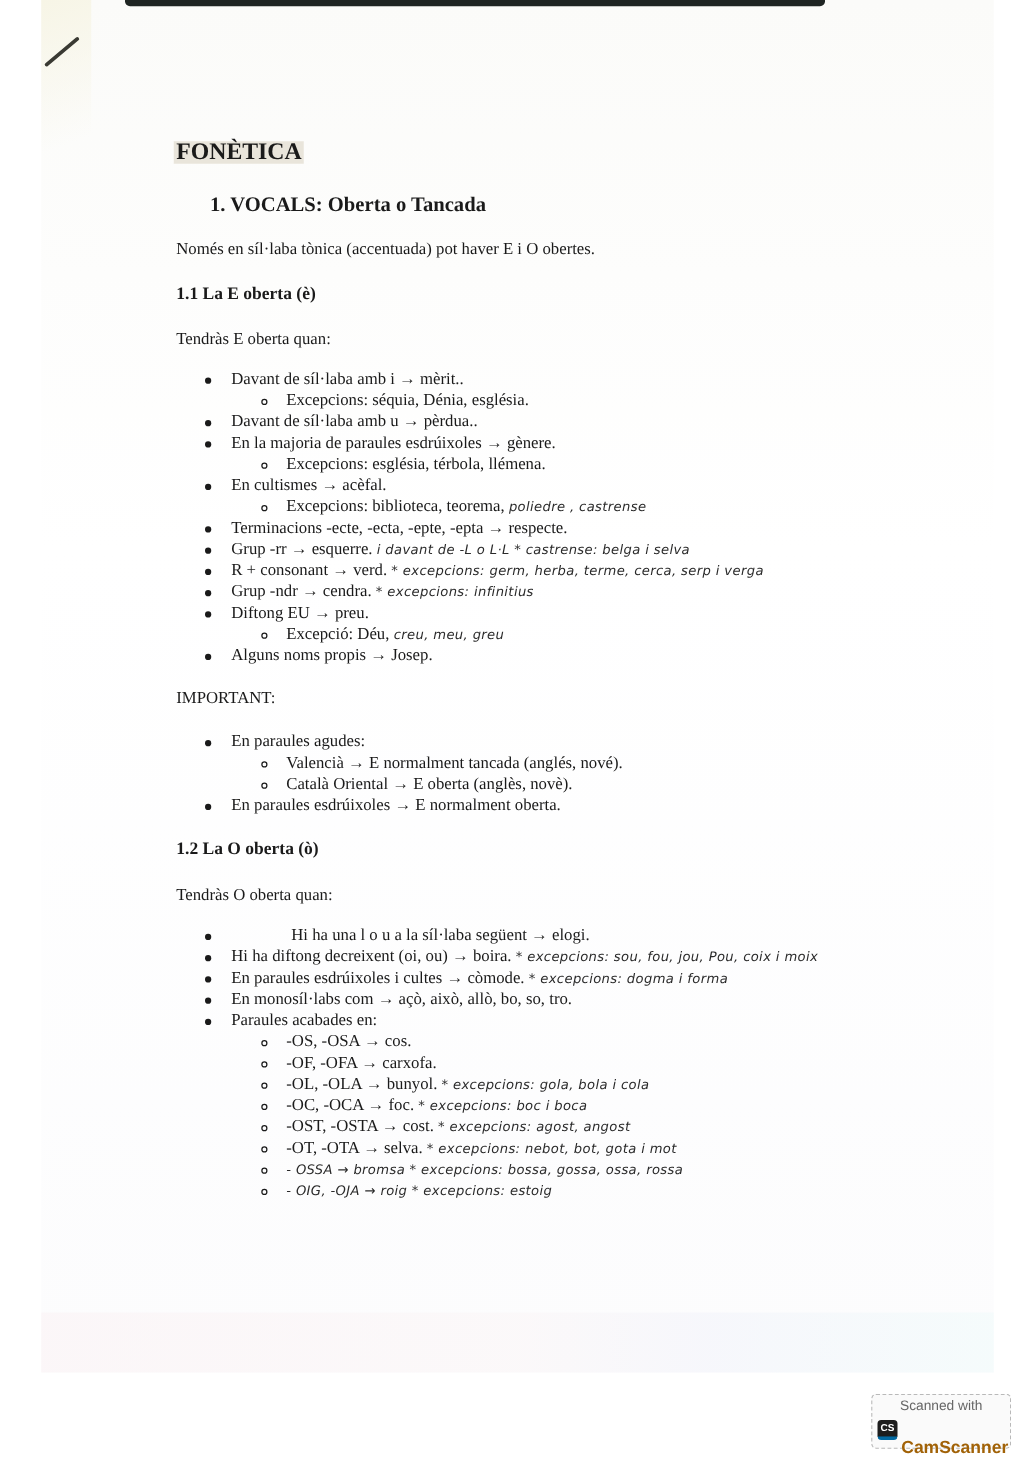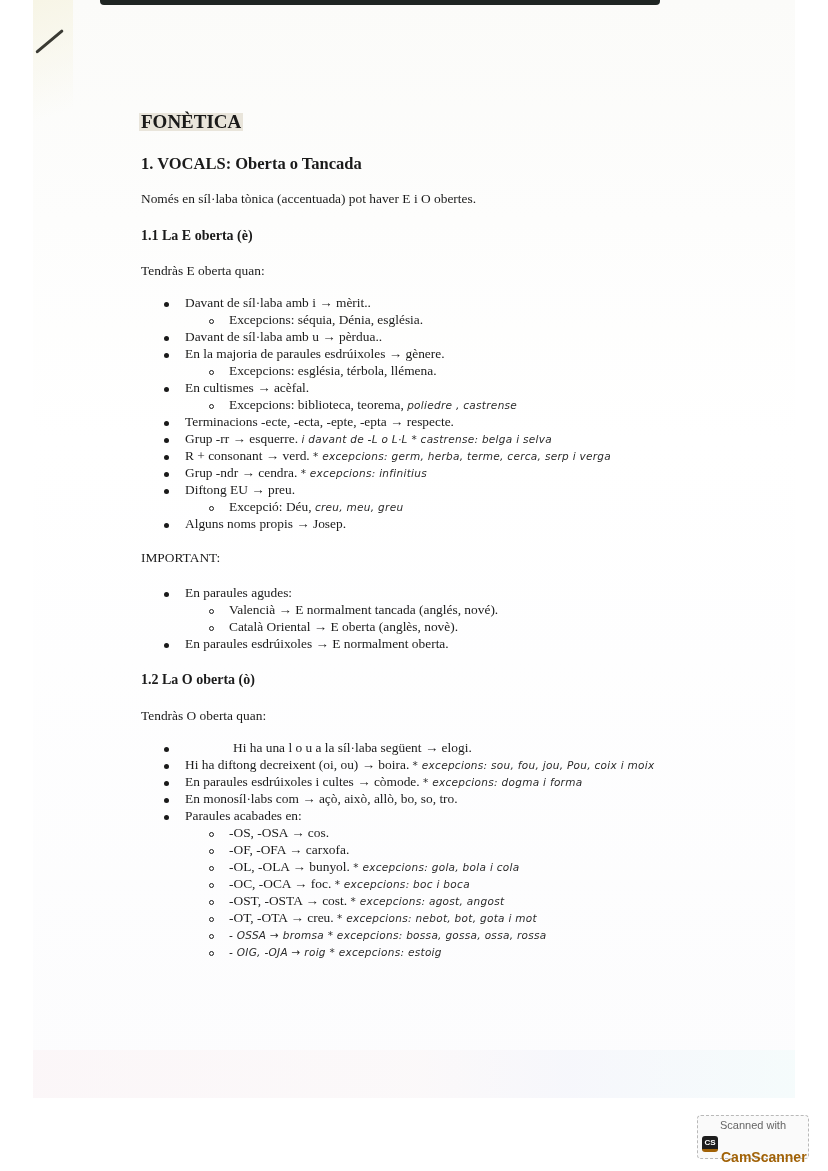--- a/index.html
+++ b/index.html
@@ -15,35 +15,35 @@
   .title { font-size:19px; font-weight:bold; background:#e9e5db; padding:1px 2px; left:-2px; }
   .h1 { font-size:16.5px; font-weight:bold; }
   .h2 { font-size:14px; font-weight:bold; }
   .hand { font-family:"DejaVu Sans", sans-serif; font-size:10.5px; font-style:italic; color:#2a2a2a; letter-spacing:0.3px; }
 
   .bullet { position:absolute; width:5px; height:5px; border-radius:50%; background:#1a1a1a; }
   .circle { position:absolute; width:5px; height:5px; border-radius:50%; border:1.3px solid #1a1a1a; box-sizing:border-box; }
 
   .badge { position:absolute; left:697px; top:1115px; width:110px; height:42px; border:1px dashed #b9b9b9; border-radius:4px; background:#fafafa; }
   .badge-top { position:absolute; top:3px; left:0; width:110px; text-align:center; font-family:"Liberation Sans", sans-serif; font-size:11px; color:#666; }
-  .badge-logo { position:absolute; left:4px; top:20px; width:16px; height:16px; background:#1d1d1d; border-radius:3px; border-bottom:3px solid #a16207; box-sizing:border-box; color:#fff; font-family:"Liberation Sans", sans-serif; font-size:8px; font-weight:bold; text-align:center; line-height:13px; }
+  .badge-logo { position:absolute; left:4px; top:20px; width:16px; height:16px; background:#1d1d1d; border-radius:3px; border-bottom:3px solid #0369a1; box-sizing:border-box; color:#fff; font-family:"Liberation Sans", sans-serif; font-size:8px; font-weight:bold; text-align:center; line-height:13px; }
   .badge-name { position:absolute; left:23px; top:33px; font-family:"Liberation Sans", sans-serif; font-size:14px; font-weight:bold; color:#a16207; }
 </style>
 </head>
 <body>
 
 <div class="paper"></div>
 <div class="paper-fold"></div>
 <div class="top-strip"></div>
 <div class="clip"></div>
 <div class="bottom-tint"></div>
 
 <div class="content">
   <div class="t title" style="top:113px;">FONÈTICA</div>
-  <div class="t h1" style="top:156px;">1. VOCALS: Oberta o Tancada</div>
+  <div class="t h1" style="top:156px;margin-left:27px;">1. VOCALS: Oberta o Tancada</div>
   <div class="t" style="top:191px;">Només en síl·laba tònica (accentuada) pot haver E i O obertes.</div>
   <div class="t h2" style="top:228px;">1.1 La E oberta (è)</div>
   <div class="t" style="top:263px;">Tendràs E oberta quan:</div>
 
   <span class="bullet" style="left:23px; top:302px;"></span>
   <div class="t" style="left:44px; top:295px;">Davant de síl·laba amb i → mèrit..</div>
 
   <span class="circle" style="left:68px; top:319px;"></span>
   <div class="t" style="left:88px; top:312px;">Excepcions: séquia, Dénia, església.</div>
 
@@ -155,21 +155,21 @@
   </div>
 
   <span class="circle" style="left:68px; top:900px;"></span>
   <div class="t" style="left:88px; top:893px;">
     <span>-OST, -OSTA → cost.</span>
     <span class="hand">* excepcions: agost, angost</span>
   </div>
 
   <span class="circle" style="left:68px; top:917px;"></span>
   <div class="t" style="left:88px; top:910px;">
-    <span>-OT, -OTA → creu.</span>
+    <span>-OT, -OTA → selva.</span>
     <span class="hand">* excepcions: nebot, bot, gota i mot</span>
   </div>
 
   <span class="circle" style="left:68px; top:934px;"></span>
   <div class="t" style="left:88px; top:927px;">
     <span class="hand">- OSSA → bromsa  * excepcions: bossa, gossa, ossa, rossa</span>
   </div>
 
   <span class="circle" style="left:68px; top:951px;"></span>
   <div class="t" style="left:88px; top:944px;">

